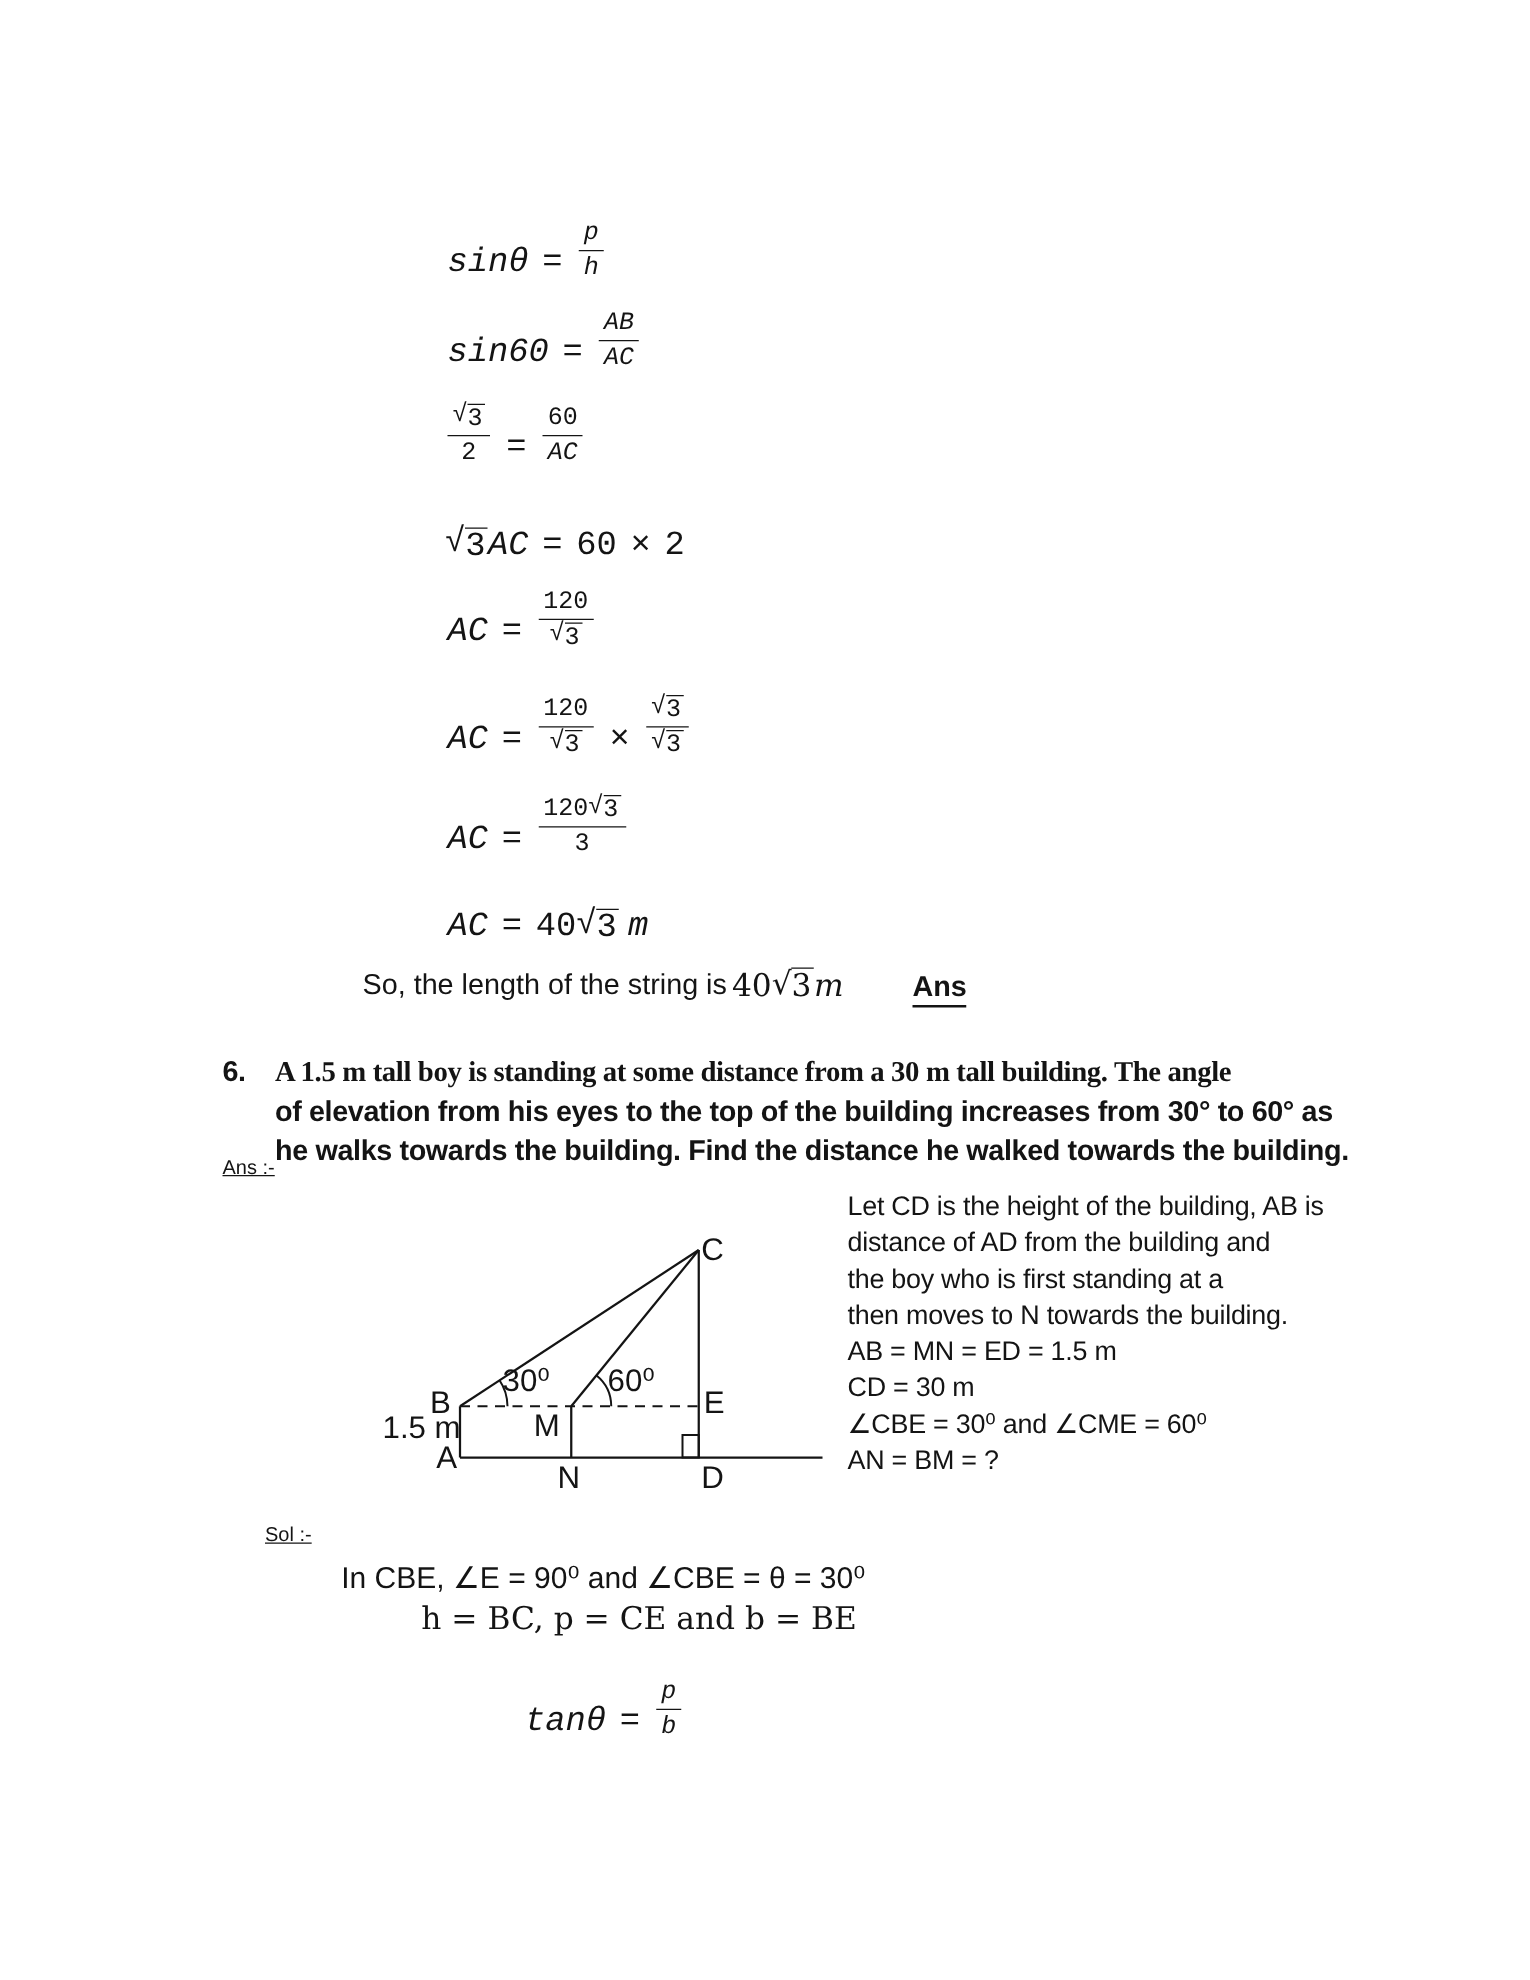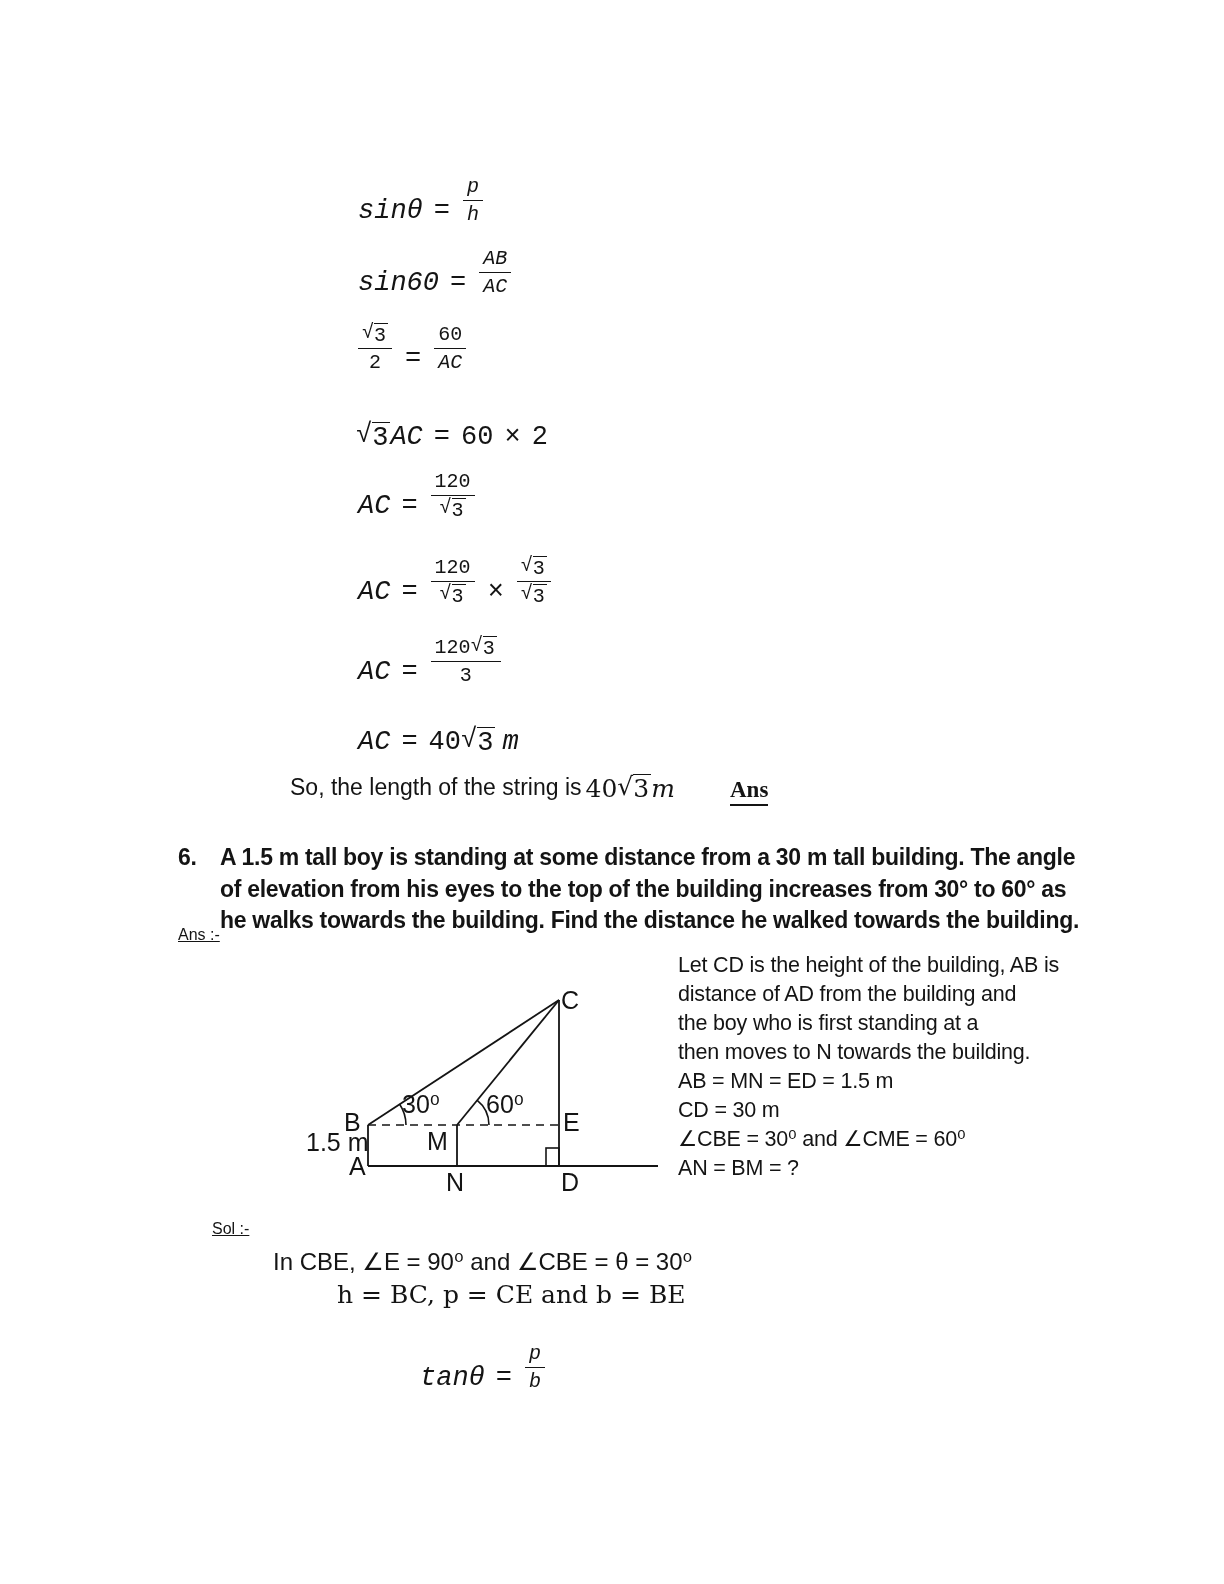--- a/index.html
+++ b/index.html
@@ -19,21 +19,21 @@
   .sq .sign{line-height:1;}
   .sq .rad{border-top:1.7px solid #141414;line-height:1.05;padding:1px 2px 0 0;}
 
   
   .sans{font-family:"Liberation Sans","DejaVu Sans",sans-serif;color:#141414;}
   .concl{position:absolute;top:774px;left:290px;height:34px;display:flex;align-items:flex-start;font-size:23px;}
   .concl .mathbit{font-family:"DejaVu Serif","Liberation Serif",serif;font-size:25px;margin-left:4px;display:inline-flex;align-items:flex-start;}
   .concl .mit{font-style:italic;}
   .ansu{position:absolute;top:774px;left:730px;height:34px;display:flex;align-items:center;
         font-size:23px;font-weight:bold;}
-  .ansu span{border-bottom:2.5px solid #141414;padding-bottom:1px;font-family:Liberation Serif, serif;}
+  .ansu span{border-bottom:2.5px solid #141414;padding-bottom:1px;}
 
   .problem{position:absolute;top:842px;left:178px;width:905px;display:flex;
            font-size:23px;font-weight:bold;letter-spacing:-0.3px;line-height:31.5px;}
   .problem .pnum{width:42px;flex:0 0 42px;}
   .plain-label{position:absolute;font-size:16px;text-decoration:underline;}
 
   .diagram{position:absolute;top:970px;left:300px;width:380px;height:230px;}
   .diagram svg{position:absolute;top:0;left:0;}
   .dlabel{position:absolute;font-family:"Liberation Sans","DejaVu Sans",sans-serif;
           font-size:25px;color:#141414;white-space:nowrap;}
@@ -178,21 +178,21 @@
       <span class="mit">m</span>
     </span>
   </div>
   <div class="ansu sans">
     <span>Ans</span>
   </div>
 
   <div class="problem sans">
     <span class="pnum">6.</span>
     <span class="ptext">
-      <span style="display:block;">A 1.5 m tall boy is standing at some distance from a 30 m tall building. The angle</span>
+      <span style="display:block;font-family:Liberation Serif, serif;">A 1.5 m tall boy is standing at some distance from a 30 m tall building. The angle</span>
       <span style="display:block;">of elevation from his eyes to the top of the building increases from 30° to 60° as</span>
       <span style="display:block;">he walks towards the building. Find the distance he walked towards the building.</span>
     </span>
   </div>
 
   <div class="plain-label sans" style="top:926px;left:178px;">Ans :-</div>
 
   <div class="diagram">
     <svg width="380" height="230" viewBox="0 0 380 230">
       <g stroke="#141414" stroke-width="1.8" fill="none">

